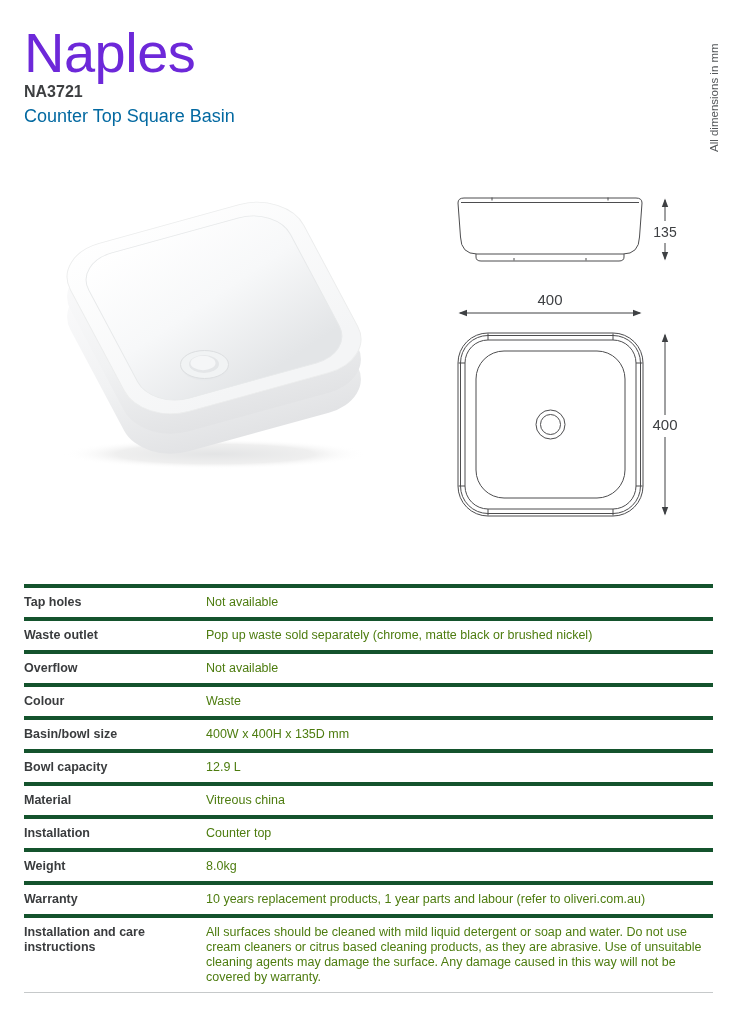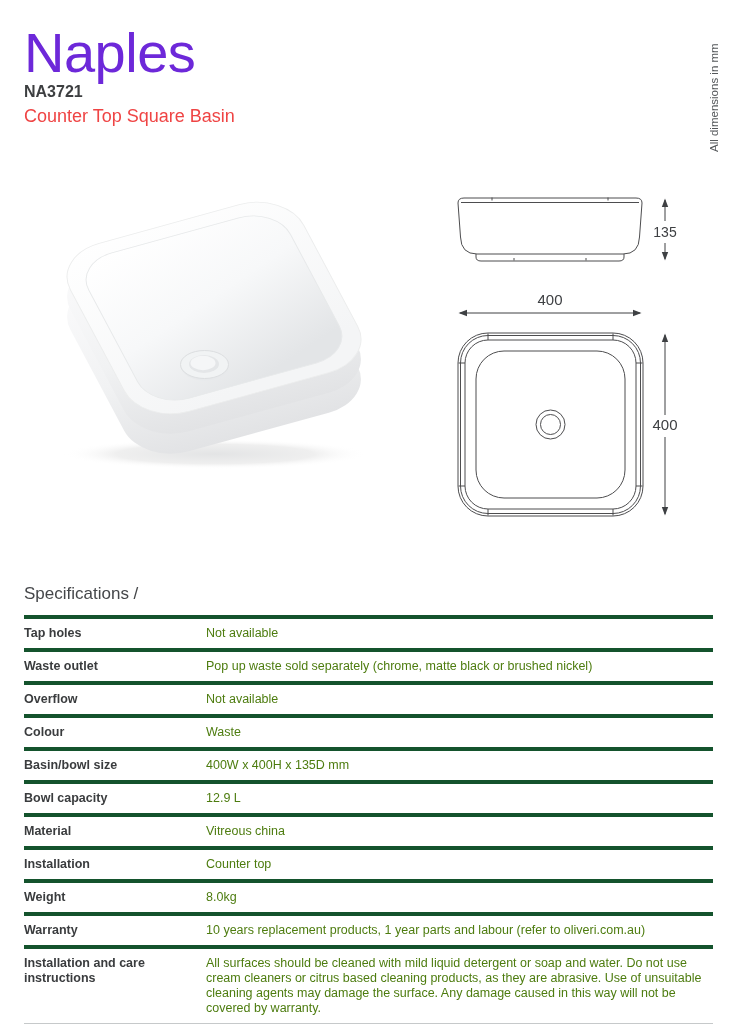--- a/index.html
+++ b/index.html
@@ -8,21 +8,21 @@
     background:#ffffff; color:#46484a;
     font-family:"Liberation Sans", sans-serif;
   }
   
   .header { position:absolute; left:24px; top:24px; }
   .product-name {
     margin:0; font-size:56px; font-weight:300; line-height:1.05;
     color:#6d28d9; letter-spacing:-0.5px;
   }
   .model { margin-top:0; font-size:16px; font-weight:700; color:#3d3f41; }
-  .subtitle { margin-top:5px; font-size:18px; font-weight:400; color:#ef4444; }
+  .subtitle { margin-top:5px; font-size:18px; font-weight:400; color:#0369a1; }
   .dims-note {
     position:absolute; top:32px; right:16px; height:120px;
     font-size:11.5px; color:#54575a;
     writing-mode:vertical-rl; transform:rotate(180deg);
     white-space:nowrap;
   }
   
   .photo { position:absolute; left:30px; top:180px; width:360px; height:300px; }
   .drawings { position:absolute; left:440px; top:188px; width:296px; height:345px; }
   .drawings svg text {
@@ -144,21 +144,20 @@
       <line x1="225" y1="147" x2="225" y2="227"></line>
       <line x1="225" y1="249" x2="225" y2="326"></line>
       <polygon points="221.8,154 228.2,154 225,145.5" fill="#3e4043" stroke="none"></polygon>
       <polygon points="221.8,319 228.2,319 225,327.5" fill="#3e4043" stroke="none"></polygon>
     </g>
     <text x="225" y="242" font-size="15" text-anchor="middle">400</text>
   </svg>
 </div>
 
 <div class="specs">
-  <h2 class="specs-title">Specifications /</h2>
   <table class="spec-table">
     <tbody>
   <tr>
     <td class="spec-label">Tap holes</td>
     <td class="spec-value">Not available</td>
   </tr>
 
   <tr>
     <td class="spec-label">Waste outlet</td>
     <td class="spec-value">Pop up waste sold separately (chrome, matte black or brushed nickel)</td>

